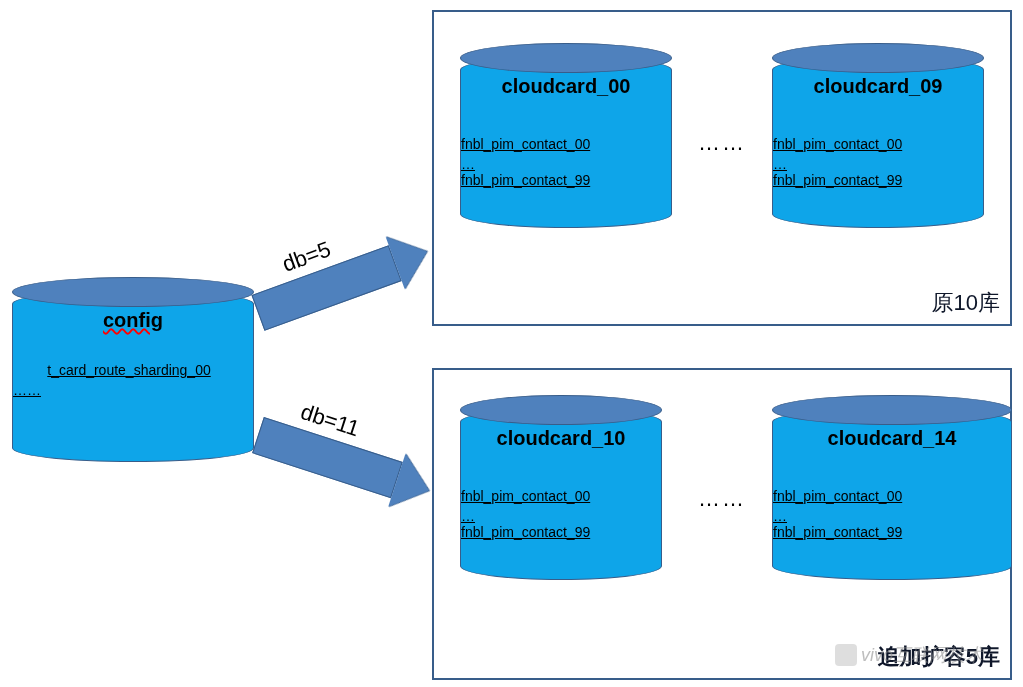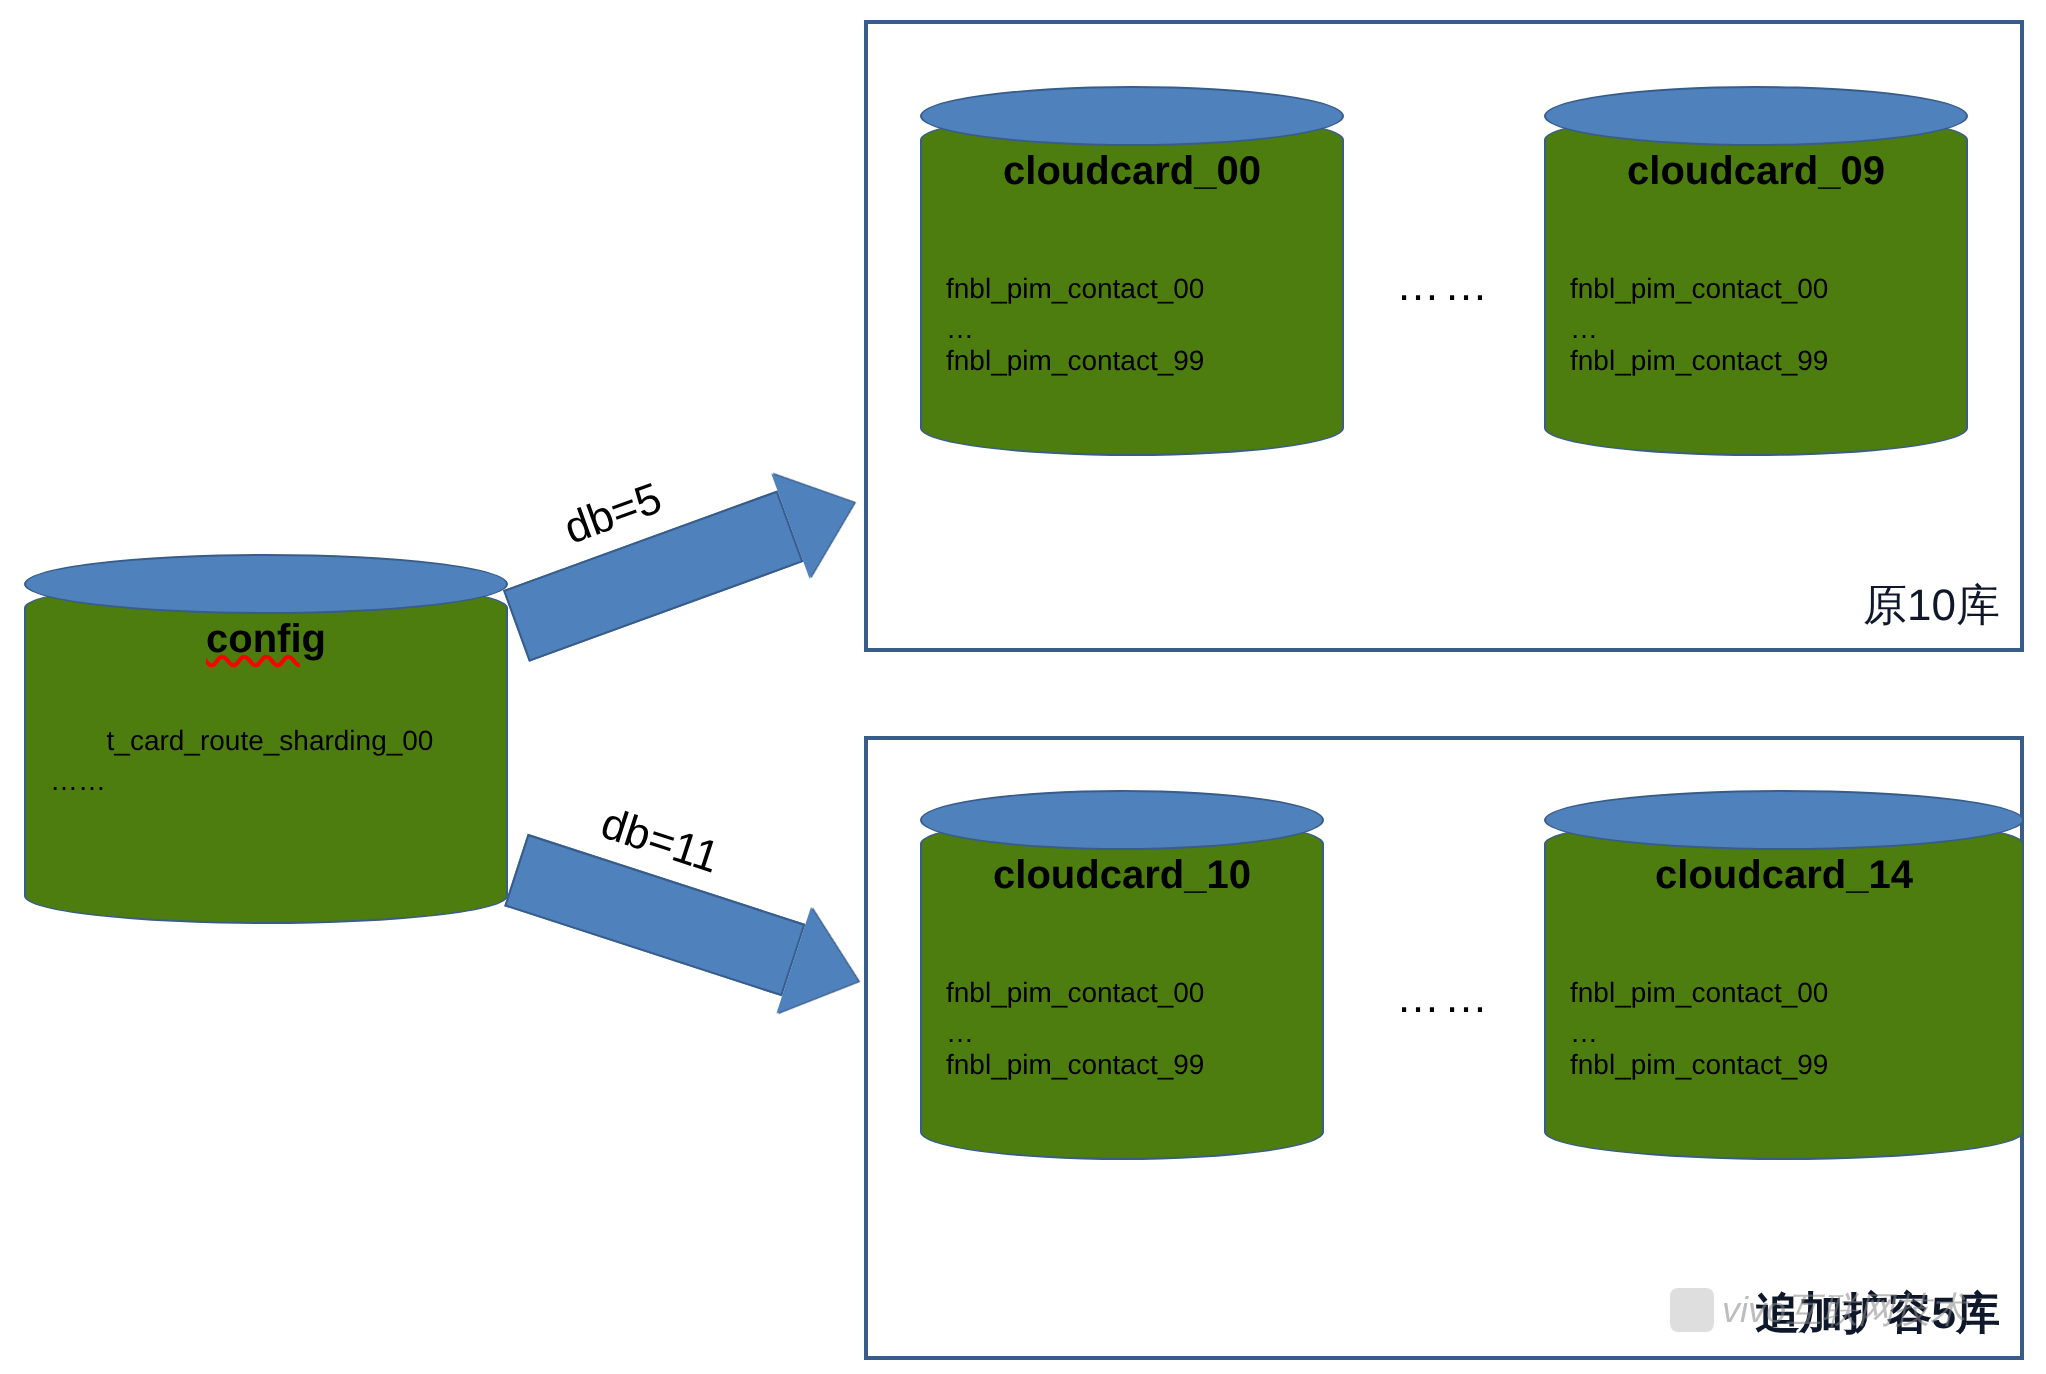--- a/index.html
+++ b/index.html
@@ -11,21 +11,21 @@
     font-family: Arial, Helvetica, sans-serif;
     position: relative;
   }
   .cylinder {
     position: absolute;
   }
   .cyl-body {
     position: relative;
     width: 100%;
     height: 100%;
-    background: #4d7c0f;
+    background: #0ea5e9;
     border: 1px solid #385d8a;
     border-top-left-radius: 50% 14px;
     border-top-right-radius: 50% 14px;
     border-bottom-left-radius: 50% 14px;
     border-bottom-right-radius: 50% 14px;
   }
   .cyl-lid {
     position: absolute;
     top: -14px;
     left: -1px;
@@ -42,26 +42,27 @@
     right: 0;
     text-align: center;
     font-size: 20px;
     font-weight: bold;
     color: #000;
   }
   .cyl-title.big { font-size: 20px; }
   .cyl-title.underline { text-decoration: underline wavy #ff0000; }
   .cyl-text {
     position: absolute;
-    left: 12px;
+    left: 0;
     right: 8px;
     font-size: 14px;
     color: #000;
     line-height: 1.35;
     word-break: break-all;
+    text-decoration: underline;
   }
   .outline-box {
     position: absolute;
     border: 2px solid #385d8a;
     background: transparent;
   }
   .box-label {
     position: absolute;
     right: 10px;
     bottom: 6px;

